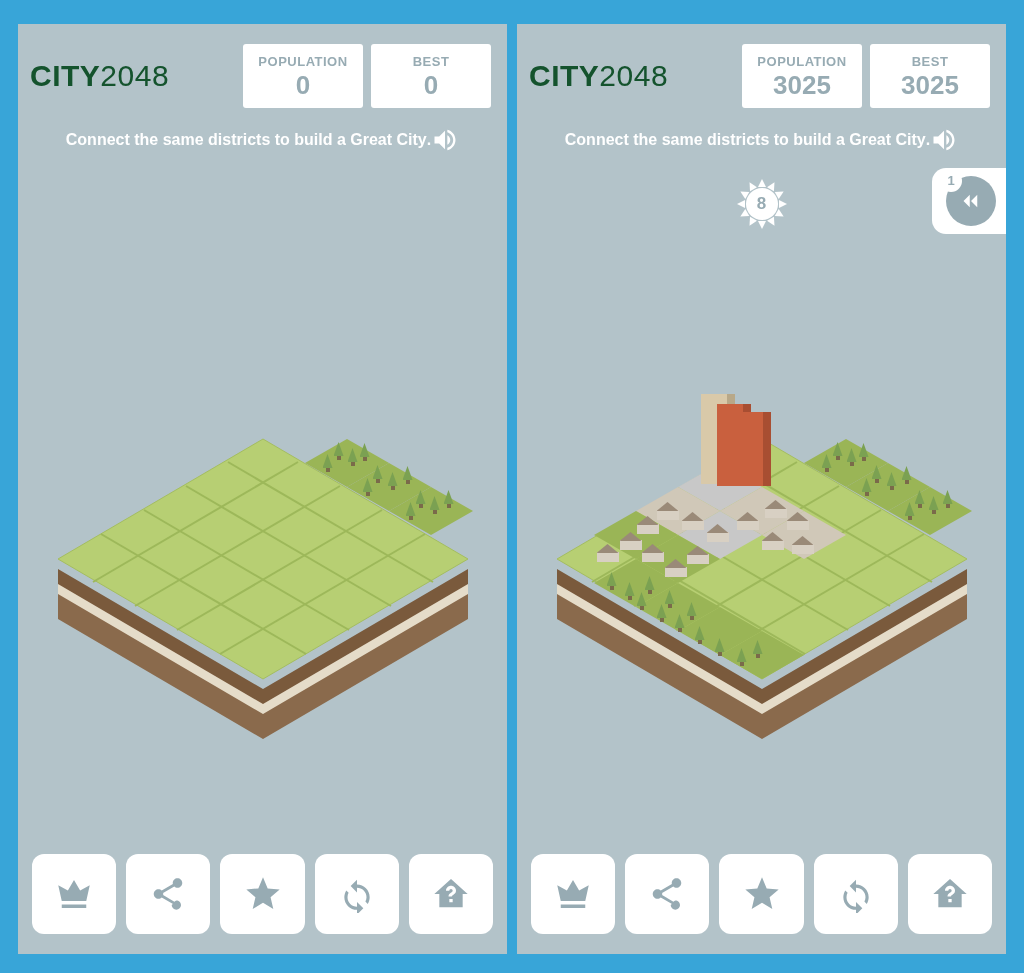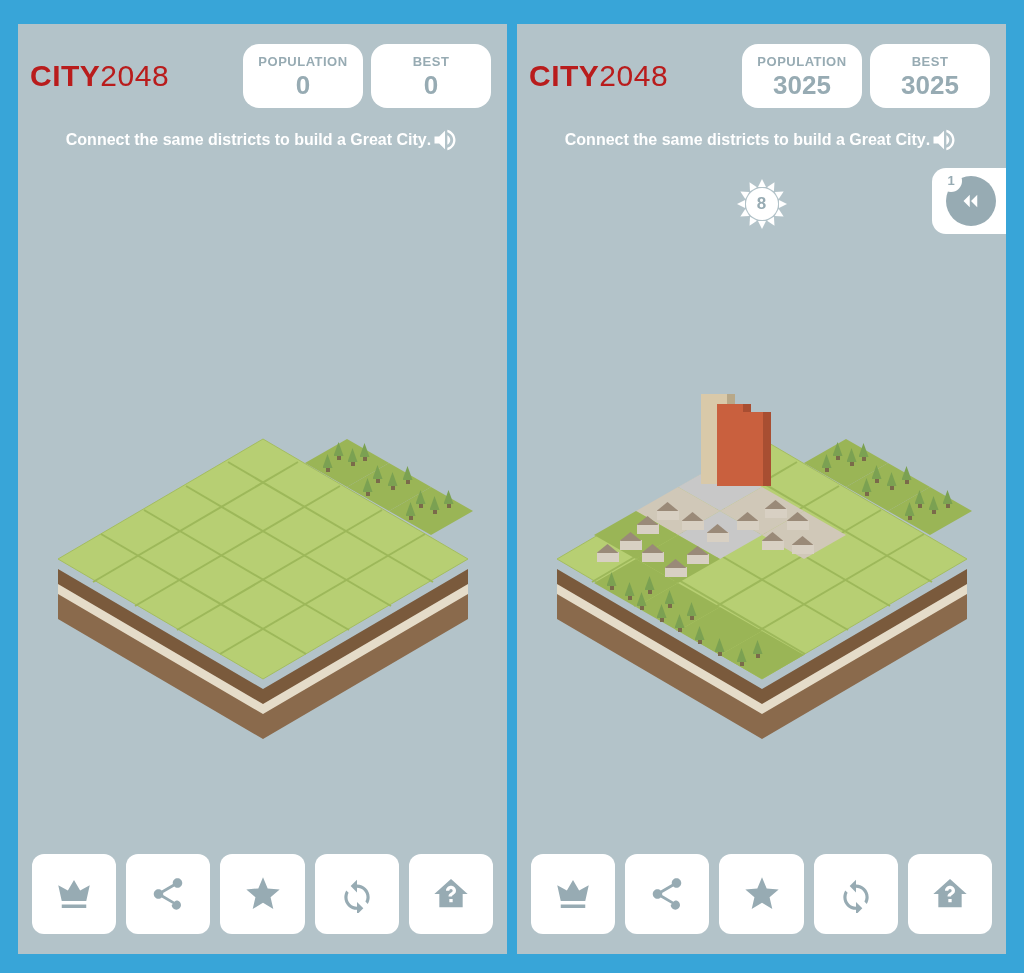--- a/index.html
+++ b/index.html
@@ -31,36 +31,36 @@
 
 .top-row {
   display: flex;
   align-items: center;
   padding: 20px 16px 10px 12px;
   gap: 8px;
   justify-content: space-between;
 }
 
 .logo {
-  color: #b91c1c;
+  color: #14532d;
   font-size: 30px;
   font-weight: 500;
   letter-spacing: 0.5px;
   flex: 1;
 }
 .logo .bold {
   font-weight: 800;
 }
 .logo .thin {
   font-weight: 300;
 }
 
 .score-box {
   background: #fff;
-  border-radius: 16px;
+  border-radius: 3px;
   padding: 10px 14px 8px 14px;
   min-width: 120px;
   text-align: center;
 }
 .score-label {
   color: #97abb3;
   font-size: 13px;
   font-weight: 700;
   letter-spacing: 0.5px;
 }

